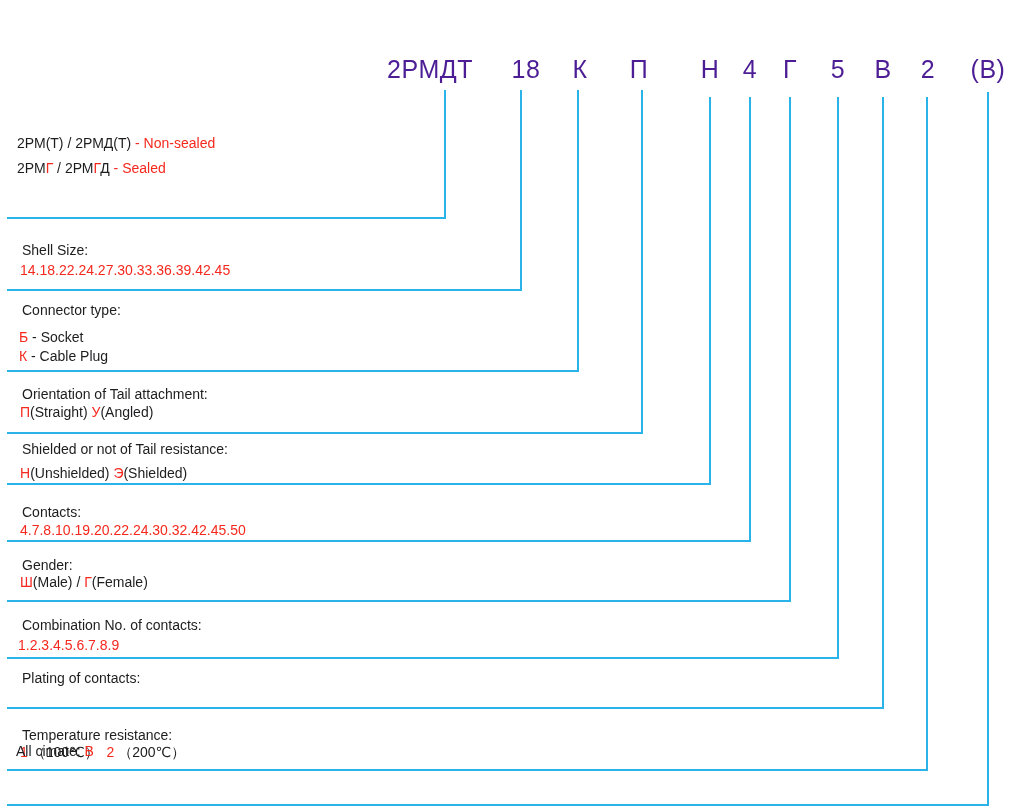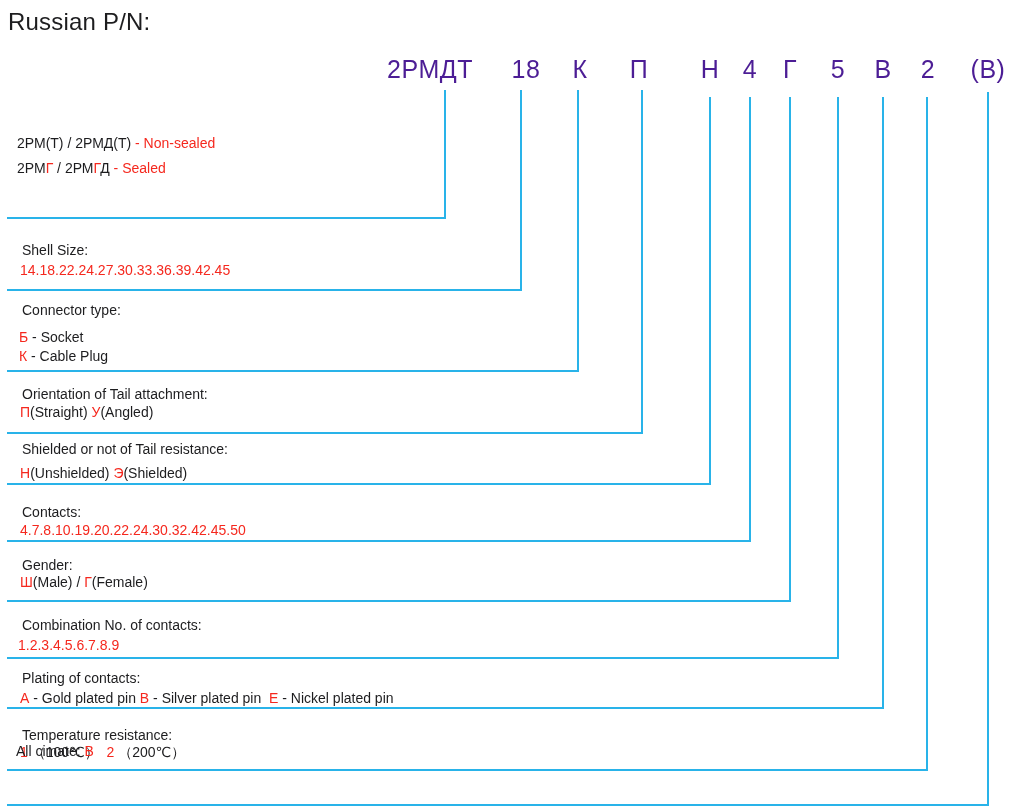--- a/index.html
+++ b/index.html
@@ -30,21 +30,20 @@
     <path d="M7 433 H642 V90"></path>
     <path d="M7 484 H710 V97"></path>
     <path d="M7 541 H750 V97"></path>
     <path d="M7 601 H790 V97"></path>
     <path d="M7 658 H838 V97"></path>
     <path d="M7 708 H883 V97"></path>
     <path d="M7 770 H927 V97"></path>
     <path d="M7 805 H988 V92"></path>
   </svg>
 
-  <div class="page-title">Russian P/N:</div>
 
   <span class="pn-token" style="left:430px">2РМДТ</span>
   <span class="pn-token" style="left:526px">18</span>
   <span class="pn-token" style="left:580px">К</span>
   <span class="pn-token" style="left:639px">П</span>
   <span class="pn-token" style="left:710px">Н</span>
   <span class="pn-token" style="left:750px">4</span>
   <span class="pn-token" style="left:790px">Г</span>
   <span class="pn-token" style="left:838px">5</span>
   <span class="pn-token" style="left:883px">В</span>
@@ -70,20 +69,19 @@
   <div class="row" style="left:22px;top:505px"><span>Contacts:</span></div>
   <div class="row" style="left:20px;top:523px"><span class="red">4.7.8.10.19.20.22.24.30.32.42.45.50</span></div>
 
   <div class="row" style="left:22px;top:558px"><span>Gender:</span></div>
   <div class="row" style="left:20px;top:575px"><span class="red">Ш</span><span>(Male) / </span><span class="red">Г</span><span>(Female)</span></div>
 
   <div class="row" style="left:22px;top:618px"><span>Combination No. of contacts:</span></div>
   <div class="row" style="left:18px;top:638px"><span class="red">1.2.3.4.5.6.7.8.9</span></div>
 
   <div class="row" style="left:22px;top:671px"><span>Plating of contacts:</span></div>
-  <div class="row" style="left:20px;top:691px"><span class="red">А</span><span> - Gold plated pin </span><span class="red">В</span><span> - Silver plated pin  </span><span class="red">Е</span><span> - Nickel plated pin</span></div>
 
   <div class="row" style="left:22px;top:728px"><span>Temperature resistance:</span></div>
   <div class="row" style="left:20px;top:745px"><span class="red">1</span><span> （100℃）  </span><span class="red">2</span><span> （200℃）</span></div>
 
   <div class="row" style="left:16px;top:744px"><span>All cimate: </span><span class="red">В</span></div>
 
 </div>
 
 </body></html>

